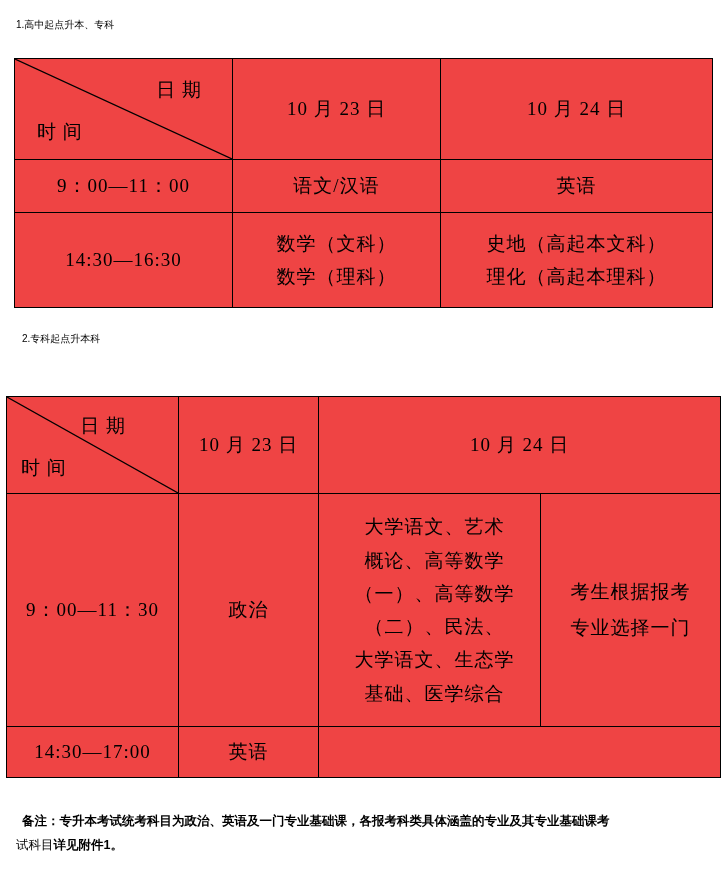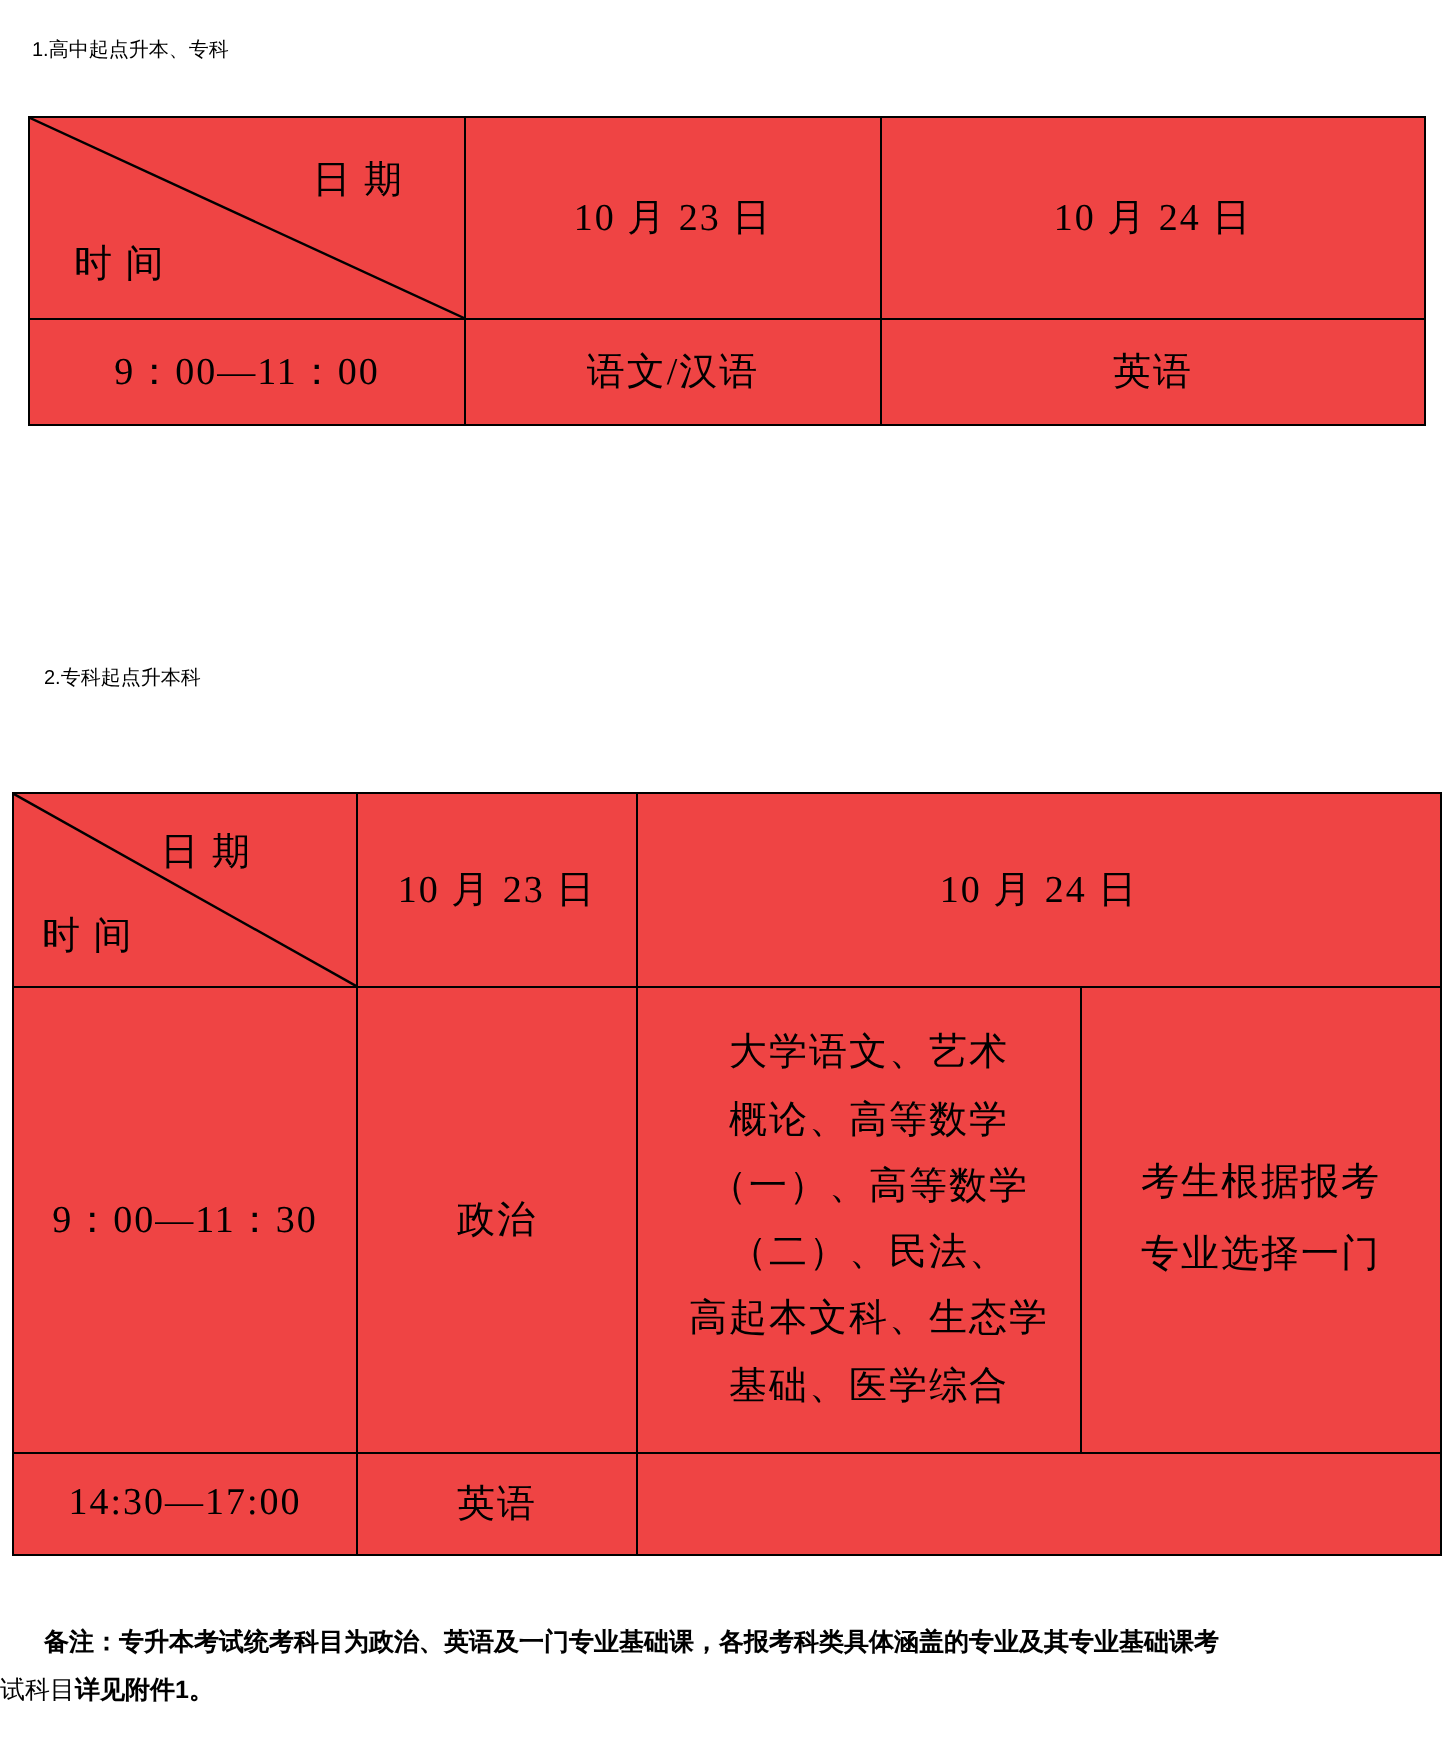--- a/index.html
+++ b/index.html
@@ -134,21 +134,21 @@
     position: absolute;
     top: 810px;
     left: 0;
     width: 727px;
     font-family: "Liberation Sans", sans-serif;
     font-size: 12.5px;
     line-height: 1.9;
     color: #000;
   }
   #footnote .fn-line1 { padding-left: 22px; white-space: nowrap; font-weight: bold; }
-  #footnote .fn-line2 { padding-left: 0px; white-space: nowrap; }
+  #footnote .fn-line2 { padding-left: 16px; white-space: nowrap; }
   #footnote .bold { font-weight: bold; }
 </style>
 </head>
 <body>
 
 <div class="page">
 
   <div class="section-title" id="title-1">1.高中起点升本、专科</div>
 
   <table class="exam" id="table-1">
@@ -169,20 +169,31 @@
           </div>
         </td>
         <td>10 月 23 日</td>
         <td>10 月 24 日</td>
       </tr>
       <tr>
         <td>9：00—11：00</td>
         <td>语文/汉语</td>
         <td>英语</td>
       </tr>
+      <tr>
+        <td class="tall">14:30—16:30</td>
+        <td class="tall two-line">
+          <div>数学（文科）</div>
+          <div>数学（理科）</div>
+        </td>
+        <td class="tall two-line">
+          <div>史地（高起本文科）</div>
+          <div>理化（高起本理科）</div>
+        </td>
+      </tr>
     </tbody>
   </table>
 
   <div class="section-title" id="title-2">2.专科起点升本科</div>
 
   <table class="exam" id="table-2">
     <colgroup>
       <col class="col-time-2">
       <col class="col-d1-2">
       <col class="col-sub-2">
@@ -203,21 +214,21 @@
         <td colspan="2">10 月 24 日</td>
       </tr>
       <tr>
         <td class="row-tall-2">9：00—11：30</td>
         <td class="row-tall-2">政治</td>
         <td class="subject-list">
           <div>大学语文、艺术</div>
           <div>概论、高等数学</div>
           <div>（一）、高等数学</div>
           <div>（二）、民法、</div>
-          <div>高起本文科、生态学</div>
+          <div>大学语文、生态学</div>
           <div>基础、医学综合</div>
         </td>
         <td class="note-cell row-tall-2">
           <div>考生根据报考</div>
           <div>专业选择一门</div>
         </td>
       </tr>
       <tr>
         <td>14:30—17:00</td>
         <td>英语</td>

